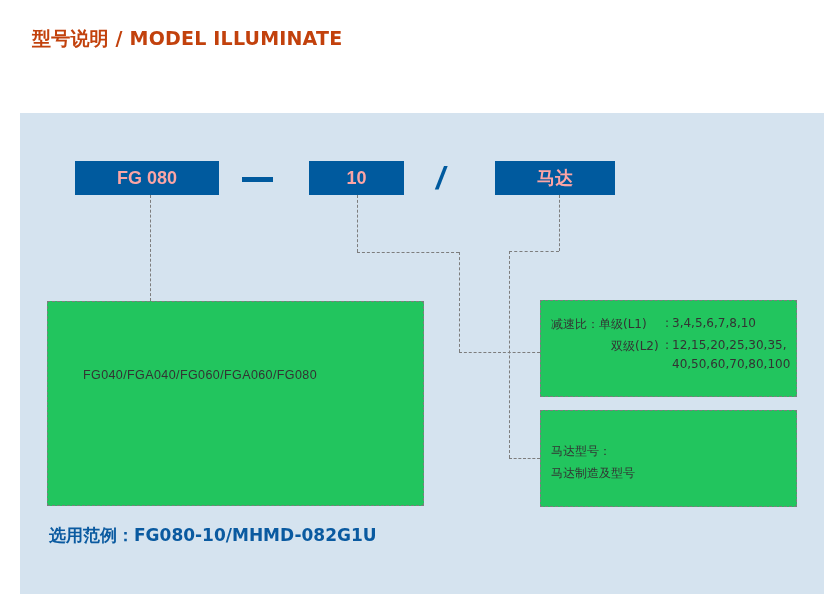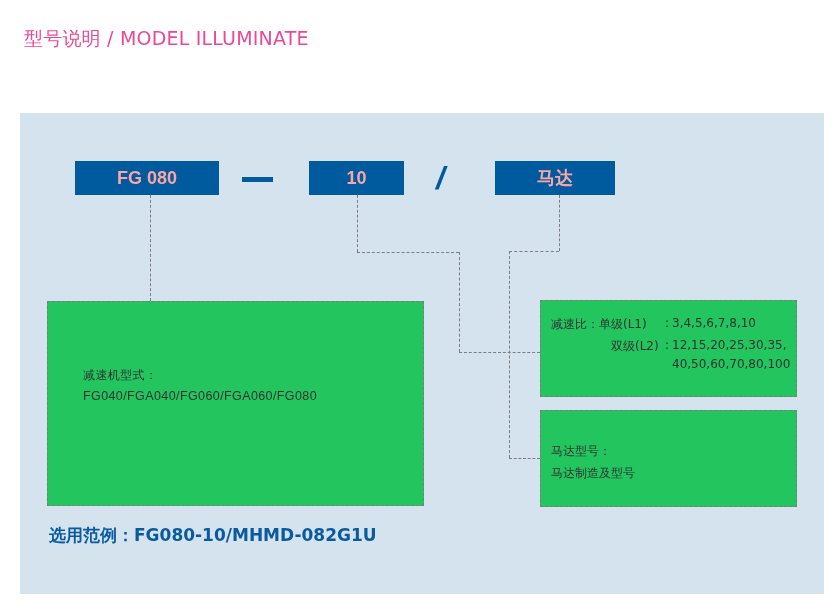--- a/index.html
+++ b/index.html
@@ -1,18 +1,18 @@
 <!DOCTYPE html>
 <html><head>
 <meta charset="utf-8">
 <style>
   * { margin:0; padding:0; box-sizing:border-box; }
   html, body { width:838px; height:606px; background:#ffffff; overflow:hidden; }
   body { position:relative; font-family:"Liberation Sans","DejaVu Sans",sans-serif; }
-  .title { position:absolute; left:24px; top:26px; font-size:19px; font-weight:normal; color:#ec4899; letter-spacing:0.2px; font-family:"DejaVu Sans","Liberation Sans",sans-serif; }
+  .title { position:absolute; left:32px; top:26px; font-size:19px; font-weight:bold; color:#c2410c; letter-spacing:0.2px; font-family:"DejaVu Sans","Liberation Sans",sans-serif; }
   .panel { position:absolute; left:20px; top:113px; width:804px; height:481px; background:#d5e3ef; }
   .code-box { position:absolute; top:161px; height:34px; background:#005a9e; color:#fca5a5; font-weight:bold; font-size:18px; display:flex; align-items:center; justify-content:center; font-family:"Liberation Sans","DejaVu Sans",sans-serif; }
   .dash-sep { position:absolute; left:242px; top:177px; width:31px; height:5px; background:#005a9e; }
   .slash-sep { position:absolute; left:436px; top:160px; font-size:32px; font-weight:bold; color:#005a9e; font-style:italic; font-family:"Liberation Sans",sans-serif; line-height:36px; }
   .vline { position:absolute; width:0; border-left:1px dashed #7d7d7d; }
   .hline { position:absolute; height:0; border-top:1px dashed #7d7d7d; }
   .info-box { position:absolute; background:#22c55e; border:1px dashed #7d7d7d; font-size:12px; color:#333; font-family:"DejaVu Sans","Liberation Sans",sans-serif; }
   .info-left { left:47px; top:301px; width:377px; height:205px; }
   .info-left .lines { position:absolute; left:35px; top:63px; line-height:21px; }
   .info-left .lines div { letter-spacing:0.4px; font-family:"Liberation Sans","DejaVu Sans",sans-serif; font-size:12.5px; }
@@ -43,21 +43,20 @@
 <div class="vline" style="left:459px;top:252px;height:100px;"></div>
 <div class="hline" style="left:459px;top:352px;width:81px;"></div>
 
 <div class="vline" style="left:559px;top:195px;height:56px;"></div>
 <div class="hline" style="left:509px;top:251px;width:50px;"></div>
 <div class="vline" style="left:509px;top:251px;height:207px;"></div>
 <div class="hline" style="left:509px;top:458px;width:31px;"></div>
 
 <div class="info-box info-left">
   <div class="lines">
-    <div class="cn">减速机型式：</div>
     <div>FG040/FGA040/FG060/FGA060/FG080</div>
   </div>
 </div>
 
 <div class="info-box info-rt">
   <div class="row" style="left:10px;top:15px;">
     <span>减速比：</span><span>单级(L1)</span>
   </div>
   <div class="row" style="left:124px;top:15px;">:</div>
   <div class="row" style="left:131px;top:15px;">3,4,5,6,7,8,10</div>

